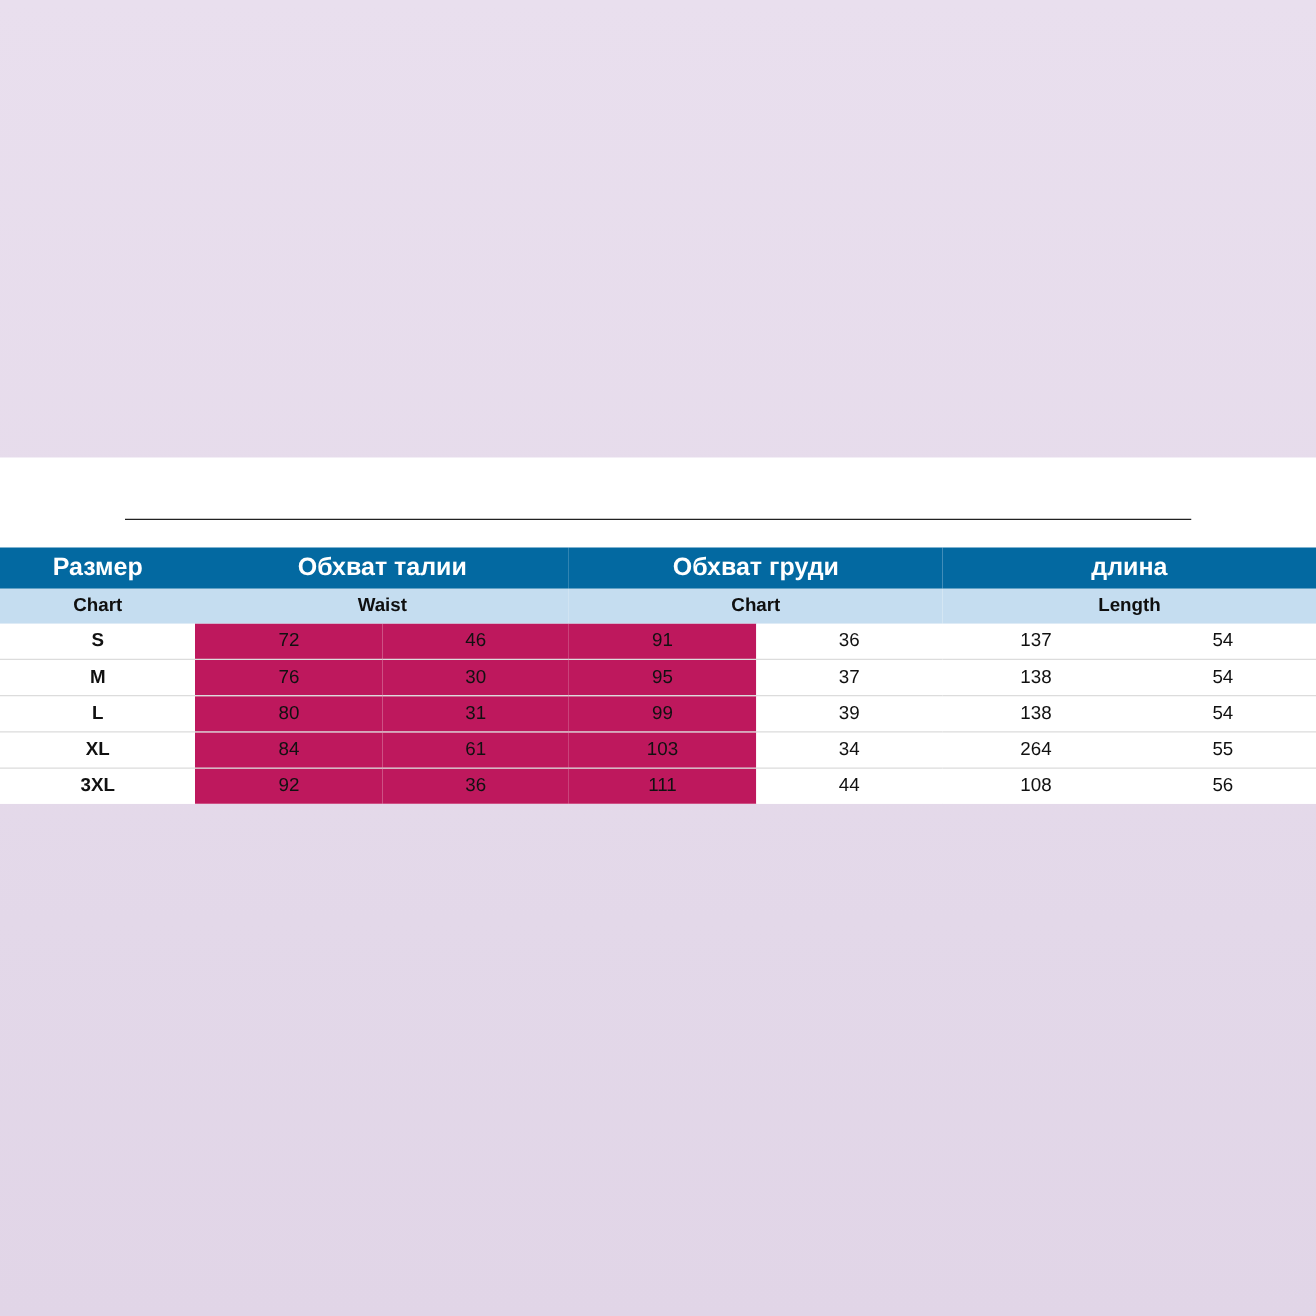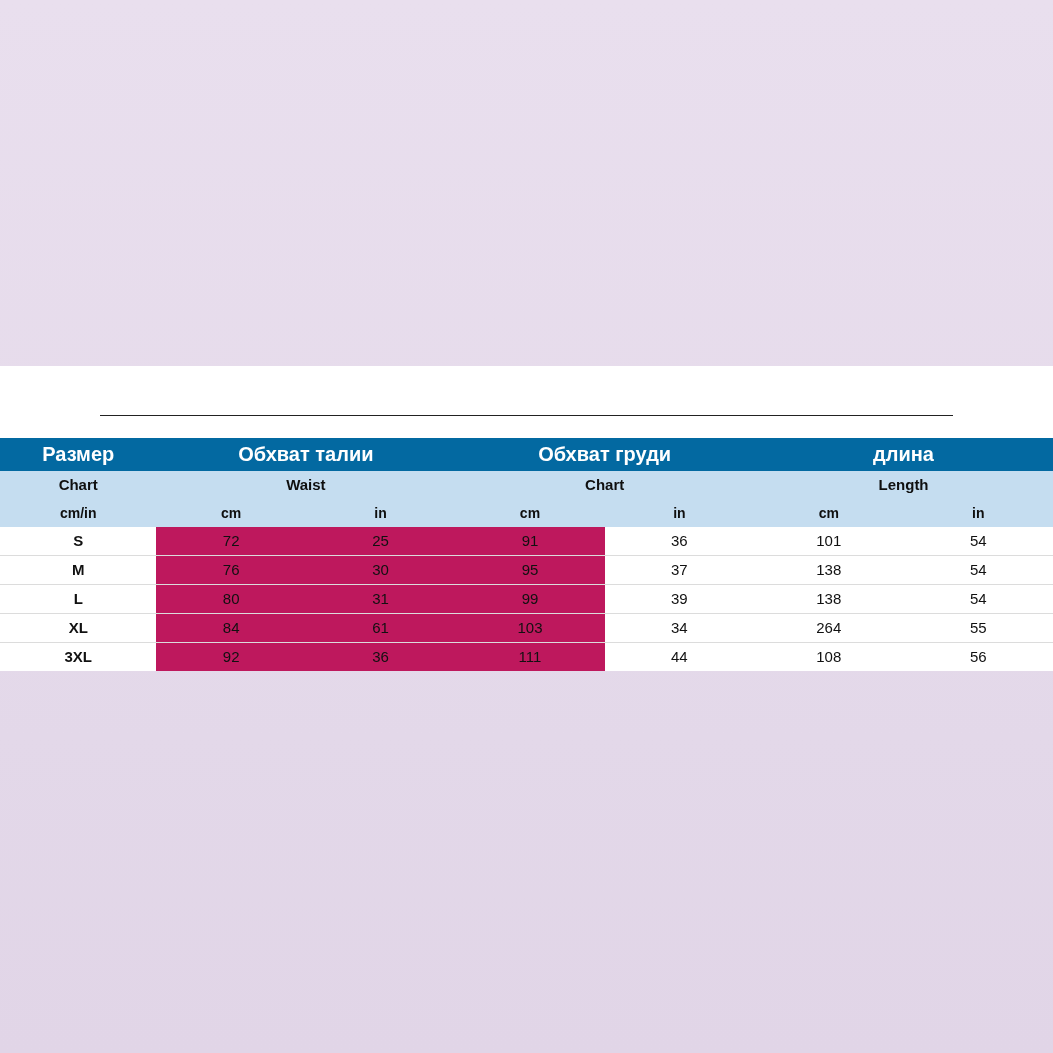--- a/index.html
+++ b/index.html
@@ -127,37 +127,28 @@
         <td colspan="2">Обхват талии</td>
         <td colspan="2">Обхват груди</td>
         <td colspan="2">длина</td>
       </tr>
       <tr class="row-en">
         <td>Chart</td>
         <td colspan="2">Waist</td>
         <td colspan="2">Chart</td>
         <td colspan="2">Length</td>
       </tr>
-      <tr class="row-units">
-        <td>cm/in</td>
-        <td>cm</td>
-        <td>in</td>
-        <td>cm</td>
-        <td>in</td>
-        <td>cm</td>
-        <td>in</td>
-      </tr>
 
       <tr class="row-data">
         <td class="size-cell">S</td>
         <td class="alt">72</td>
-        <td class="alt">25</td>
+        <td class="alt">46</td>
         <td class="alt">91</td>
         <td>36</td>
-        <td>101</td>
+        <td>137</td>
         <td>54</td>
       </tr>
       <tr class="row-data">
         <td class="size-cell">M</td>
         <td class="alt">76</td>
         <td class="alt">30</td>
         <td class="alt">95</td>
         <td>37</td>
         <td>138</td>
         <td>54</td>

